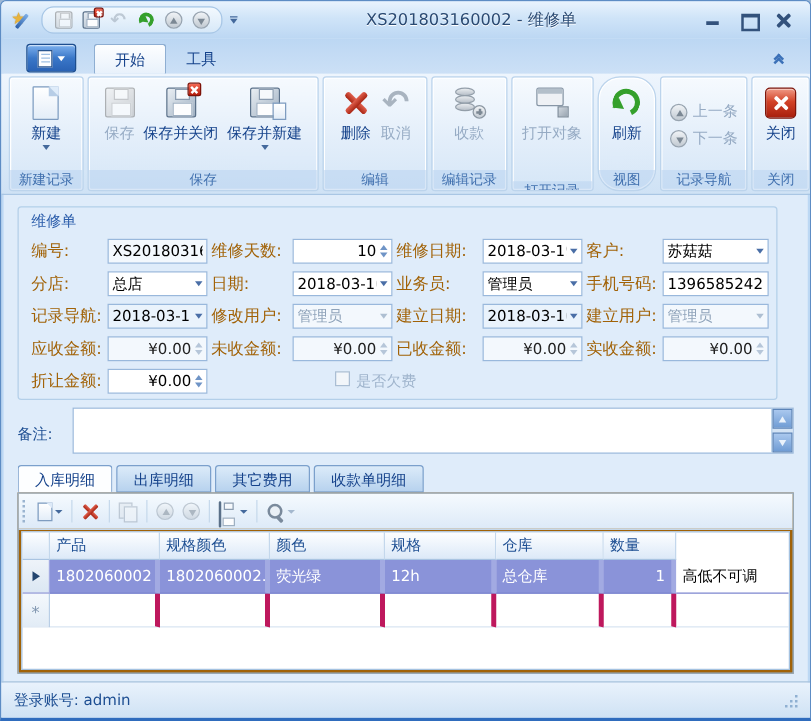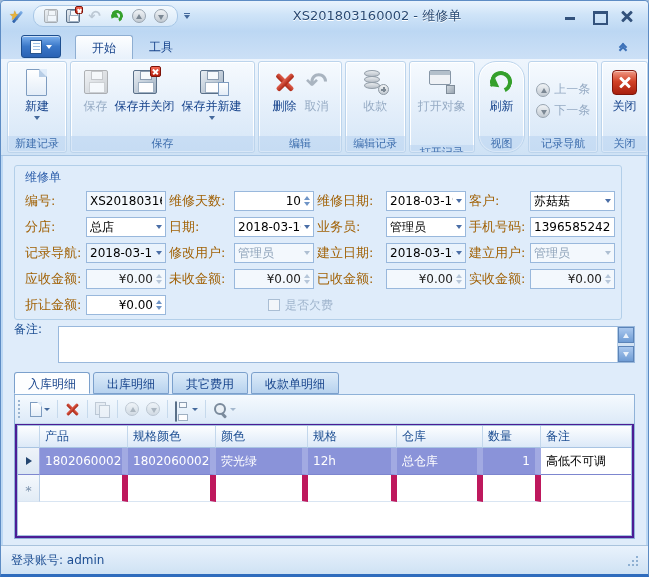--- a/index.html
+++ b/index.html
@@ -105,37 +105,37 @@
   .fctrl.dis{background:#f3f8fd;}
   .fctrl.dis .val{color:#8fa3ba;}
   .combo-arr{width:0;height:0;border-left:3.5px solid transparent;border-right:3.5px solid transparent;border-top:4px solid #4a6ea6;margin-left:3px;}
   .fctrl.dis .combo-arr{border-top-color:#aebfd2;}
   .spinbtns{display:flex;flex-direction:column;gap:2px;margin-left:3px;}
   .spinbtns i{display:block;width:0;height:0;border-left:3px solid transparent;border-right:3px solid transparent;}
   .spinbtns i.u{border-bottom:4px solid #6f94c6;}
   .spinbtns i.d{border-top:4px solid #6f94c6;}
   .fctrl.dis .spinbtns i.u{border-bottom-color:#b6c6d9;}
   .fctrl.dis .spinbtns i.d{border-top-color:#b6c6d9;}
-  .chkwrap{grid-column:4 / span 3;display:flex;align-items:center;gap:5px;padding-left:34px;}
+  .chkwrap{grid-column:4 / span 3;display:flex;gap:5px;padding-left:34px;}
   .chkbox{width:12px;height:12px;border:1px solid #aabed4;background:#f2f6fa;}
   .chklbl{font-size:12px;color:#9fb4cc;}
 
-  .memo-label{position:absolute;left:11px;top:165px;font-size:12px;color:#1d4e92;}
+  .memo-label{position:absolute;left:11px;top:183px;font-size:12px;color:#1d4e92;}
   .memo{position:absolute;left:55px;right:11px;top:170px;height:37px;border:1px solid #99b8dc;background:#fff;}
   .vscroll{position:absolute;right:0;top:0;bottom:0;width:17px;background:#d3e3f4;border-left:1px solid #b7cfe8;display:flex;flex-direction:column;justify-content:space-between;}
   .sbtn2{height:16px;background:linear-gradient(#aac8ee,#6f9cd4);border:1px solid #5c84b8;display:flex;align-items:center;justify-content:center;}
   .sbtn2 i{display:block;width:0;height:0;border-left:3.5px solid transparent;border-right:3.5px solid transparent;}
   .sbtn2.up i{border-bottom:5px solid #eaf2fb;}
   .sbtn2.down i{border-top:5px solid #eaf2fb;}
 
   
   .tabs2{position:absolute;left:11px;top:216px;display:flex;gap:3px;align-items:flex-end;}
   .dtab{height:22px;line-height:22px;padding:0 13px;font-size:12px;color:#15428b;background:linear-gradient(#dcebf9,#b7d2ee);border:1px solid #7ba0cc;border-radius:3px 3px 0 0;}
   .dtab.active{background:#fdfeff;border-bottom:1px solid #fdfeff;color:#15428b;}
-  .detail-panel{position:absolute;left:11px;right:11px;top:238px;height:145px;border:1px solid #8fb2d8;background:#4c1d95;}
+  .detail-panel{position:absolute;left:11px;right:11px;top:238px;height:145px;border:1px solid #8fb2d8;background:#a16207;}
   .dtoolbar{position:absolute;left:0;right:0;top:0;height:29px;background:linear-gradient(#f5fafe,#ddeaf8);border-bottom:1px solid #c3d7eb;display:flex;align-items:center;padding-left:3px;gap:3px;}
   .grip{width:4px;height:18px;border-left:2px dotted #9ab4d0;margin-right:3px;}
   .tsep{width:1px;height:18px;background:#c6d9ec;margin:0 2px;}
   .tb{height:21px;display:flex;align-items:center;justify-content:center;padding:0 2px;gap:2px;}
   .t-page{width:12px;height:15px;background:linear-gradient(#fff,#e3edf8);border:1px solid #7e9cc0;position:relative;}
   .t-page::before{content:"";position:absolute;right:-1px;top:-1px;border-style:solid;border-width:0 5px 5px 0;border-color:#ddeaf8 #ddeaf8 transparent transparent;}
   .t-redx{position:relative;width:15px;height:15px;}
   .t-redx::before,.t-redx::after{content:"";position:absolute;left:0px;top:6px;width:15px;height:3px;background:linear-gradient(#e0604e,#a92513);border-radius:1px;}
   .t-redx::before{transform:rotate(45deg);} .t-redx::after{transform:rotate(-45deg);}
   .t-copy{position:relative;width:15px;height:15px;opacity:.5;}
@@ -148,21 +148,21 @@
   .t-find::after{content:"";position:absolute;right:1px;bottom:0px;width:6px;height:2.5px;background:#7a8a9c;transform:rotate(45deg);border-radius:1px;}
   .caret2{width:0;height:0;border-left:3px solid transparent;border-right:3px solid transparent;border-top:3.5px solid #44699c;}
   .caret2.dim{border-top-color:#a4b8ce;}
 
   
   .grid{position:absolute;left:2px;right:2px;top:30px;bottom:2px;border:1px solid #a5c2e0;background:#fff;overflow:hidden;}
   .ghead,.grow{display:grid;grid-template-columns:22px 88px 88px 92px 89px 86px 58px 1fr;}
   .ghead{height:22px;}
   .hc{background:linear-gradient(#fdfeff,#dce9f8);border-right:1px solid #c3d7ec;border-bottom:1px solid #a9c4e2;color:#1d4e92;font-size:12px;display:flex;align-items:center;padding:0 5px;overflow:hidden;}
   .grow{height:27px;}
-  .gc{border-right:6px solid #be185d;border-bottom:1px solid #d9e5f2;font-size:12px;color:#1b1b1b;display:flex;align-items:center;padding:0 5px;white-space:nowrap;overflow:hidden;}
+  .gc{border-right:4px solid #be185d;border-bottom:1px solid #d9e5f2;font-size:12px;color:#1b1b1b;display:flex;align-items:center;padding:0 5px;white-space:nowrap;overflow:hidden;}
   .gc.num{justify-content:flex-end;}
   .grow.sel .gc{background:#8a93d9;color:#fff;border-right-color:#a2aae2;border-bottom-color:#7d86cf;}
   .grow.sel .gc.editcell{background:#fff;color:#000;border-right-color:#d9e5f2;}
   .gc.ind{background:linear-gradient(#f4f8fc,#e2ecf6);border-right:1px solid #b9cee6;justify-content:center;padding:0;}
   .grow.sel .gc.ind{background:linear-gradient(#eef3f9,#dbe7f3);color:#23456f;}
   .arrow-r{width:0;height:0;border-top:4.5px solid transparent;border-bottom:4.5px solid transparent;border-left:6px solid #23456f;}
   .newstar{font-size:13px;color:#7d93ad;line-height:10px;margin-top:6px;}
 
   
   .statusbar{position:absolute;left:0;bottom:0;right:0;height:29px;background:linear-gradient(#e9f2fc,#cfe2f4);border-top:1px solid #a9c3dd;display:flex;align-items:center;padding:0 10px;}
@@ -527,21 +527,20 @@
 
       <div class="grid">
         <div class="ghead">
           <div class="hc"></div>
           <div class="hc">产品</div>
           <div class="hc">规格颜色</div>
           <div class="hc">颜色</div>
           <div class="hc">规格</div>
           <div class="hc">仓库</div>
           <div class="hc">数量</div>
-          <div class="hc" style="border-right:none;">备注</div>
         </div>
         <div class="grow sel">
           <div class="gc ind">
               <span class="arrow-r"></span>
             </div>
           <div class="gc">1802060002</div>
           <div class="gc">1802060002...</div>
           <div class="gc">荧光绿</div>
           <div class="gc">12h</div>
           <div class="gc">总仓库</div>

